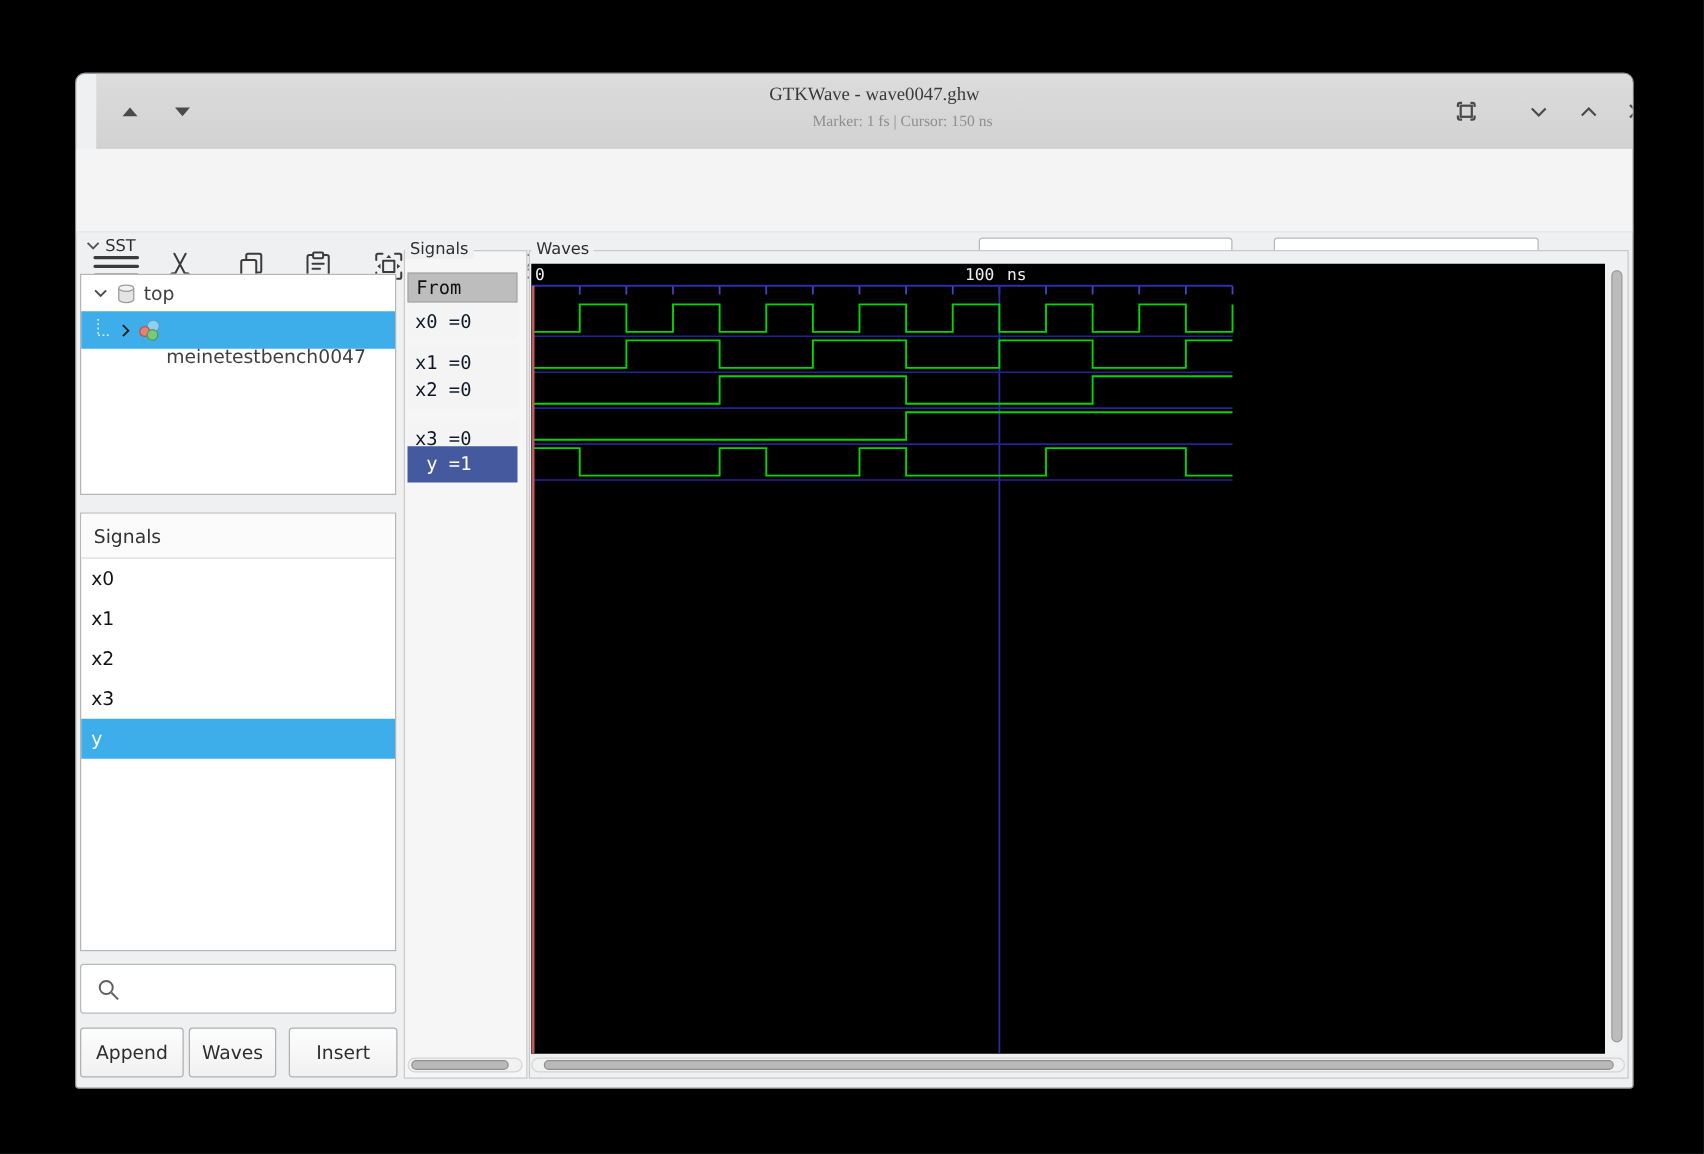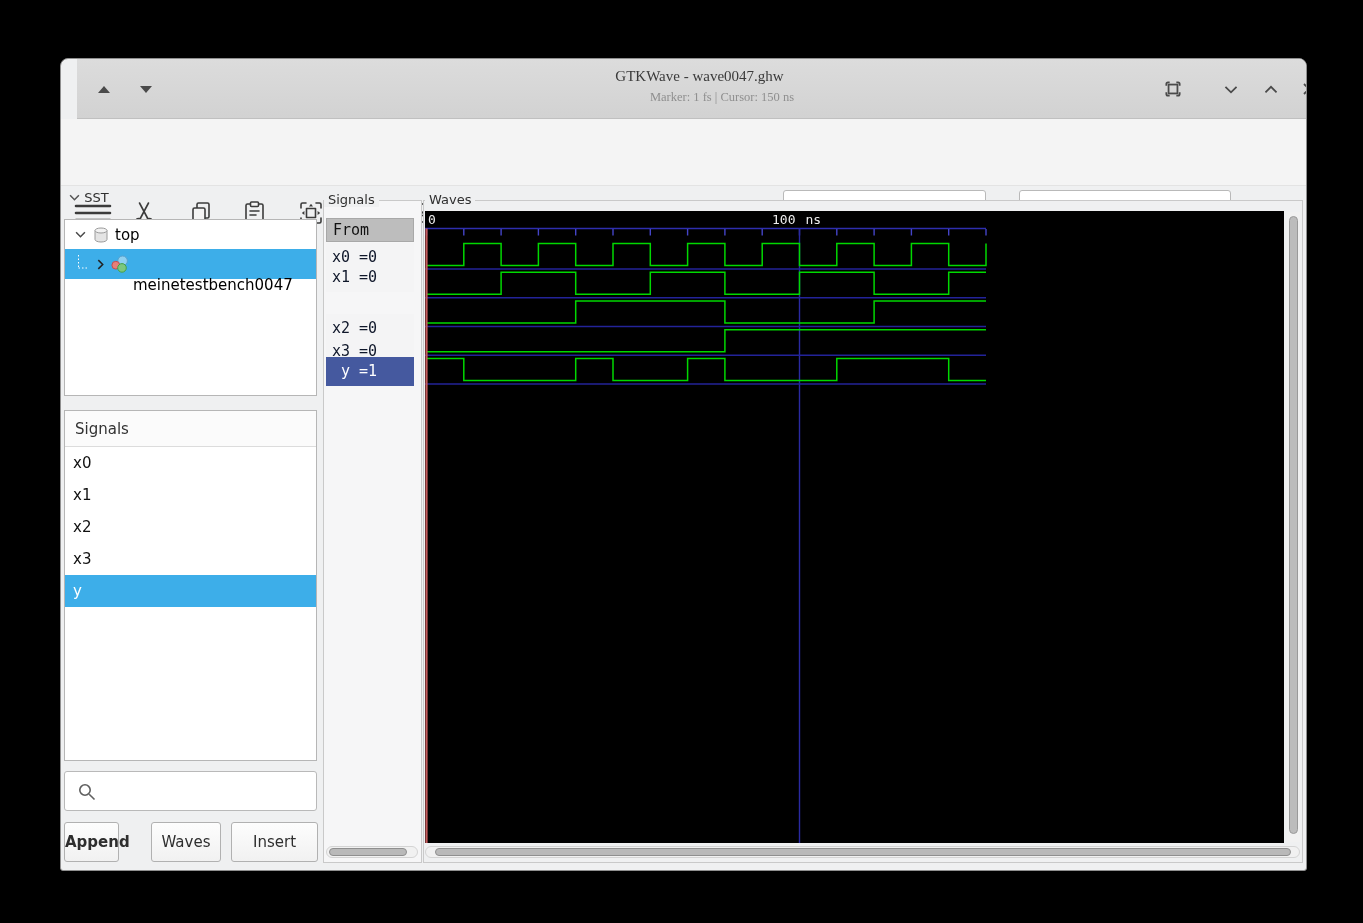--- a/index.html
+++ b/index.html
@@ -29,21 +29,21 @@
   .tbtn svg { stroke:#3b3b3b; fill:none; stroke-width:1.6; stroke-linecap:round; stroke-linejoin:round; }
   .tlabel { position:absolute; top:72px; height:44px; line-height:44px;
             font-size:15px; color:#2e2e2e; }
   .tinput { position:absolute; top:71px; height:45px; background:#fff;
             border:1px solid #b9b9b9; border-radius:3px; font-size:15px; color:#1a1a1a;
             padding-left:12px; font-family:"DejaVu Sans", sans-serif; }
   
   .frame-label { position:absolute; font-size:13px; color:#2f2f2f; background:#eff0f1;
                  padding:0 4px; z-index:3; }
   .panel-box { position:absolute; background:#fff; border:1px solid #b6b6b6; }
-  .tree-row { position:relative; height:29px; display:flex; align-items:center; font-size:15px; color:#000000; }
+  .tree-row { position:relative; height:29px; display:flex; align-items:center; font-size:15px; color:#404040; }
   .tree-row.sel { background:#3daee9; height:30px; }
   .list-head { height:36px; line-height:36px; padding-left:10px; font-size:15px; color:#333;
                background:#fbfbfb; border-bottom:1px solid #dcdcdc; }
   .list-item { height:32px; line-height:32px; padding-left:8px; font-size:15px; color:#111; }
   .list-item.sel { background:#3daee9; color:#fff; }
   #searchbox { position:absolute; left:3px; top:712px; width:253px; height:40px;
                background:#fff; border:1px solid #b9b9b9; border-radius:3px; }
   #searchbox input { position:absolute; left:34px; top:1px; width:210px; height:36px; border:none;
                outline:none; font-size:15px; font-family:"DejaVu Sans",sans-serif; }
   .pushbtn { position:absolute; top:763px; height:40px; background:linear-gradient(#fdfdfd,#f1f1f1);
@@ -230,36 +230,36 @@
   </div>
 
   <div id="searchbox">
     <svg width="20" height="20" viewBox="0 0 20 20" style="position:absolute; left:12px; top:10px; stroke:#5f5f5f; fill:none; stroke-width:1.6;">
       <circle cx="8" cy="8" r="5.2"></circle>
         <path d="M12.2 12.2L17.5 17.5"></path>
     </svg>
     <input placeholder="" style="">
   </div>
 
-  <div class="pushbtn" style="left:3px; width:55px;font-weight:bold;">Append</div>
+  <div class="pushbtn" style="left:3px; width:83px;">Append</div>
   <div class="pushbtn" style="left:90px; width:70px;">Waves</div>
   <div class="pushbtn" style="left:170px; width:87px;">Insert</div>
 
   <div class="gtk-frame" style="left:262px; top:141px; width:99px; height:663px;"></div>
   <div class="frame-label" style="left:263px; top:133px;">Signals</div>
 
   <div class="time-head">From</div>
 
   <div class="sig-row" style="top:184px;">
     <span class="nm">x0</span>&nbsp;<span>=0</span>
   </div>
-  <div class="sig-row" style="top:204px;">
+  <div class="sig-row" style="top:217px;">
     <span class="nm">x1</span>&nbsp;<span>=0</span>
   </div>
-  <div class="sig-row" style="top:255px;">
+  <div class="sig-row" style="top:239px;">
     <span class="nm">x2</span>&nbsp;<span>=0</span>
   </div>
   <div class="sig-row" style="top:278px;">
     <span class="nm">x3</span>&nbsp;<span>=0</span>
   </div>
   <div class="sig-row sel" style="top:298px;">
     <span class="nm">y</span>&nbsp;<span>=1</span>
   </div>
 
   <div class="sb-track-h" style="left:265px; top:787px; width:92px;">

